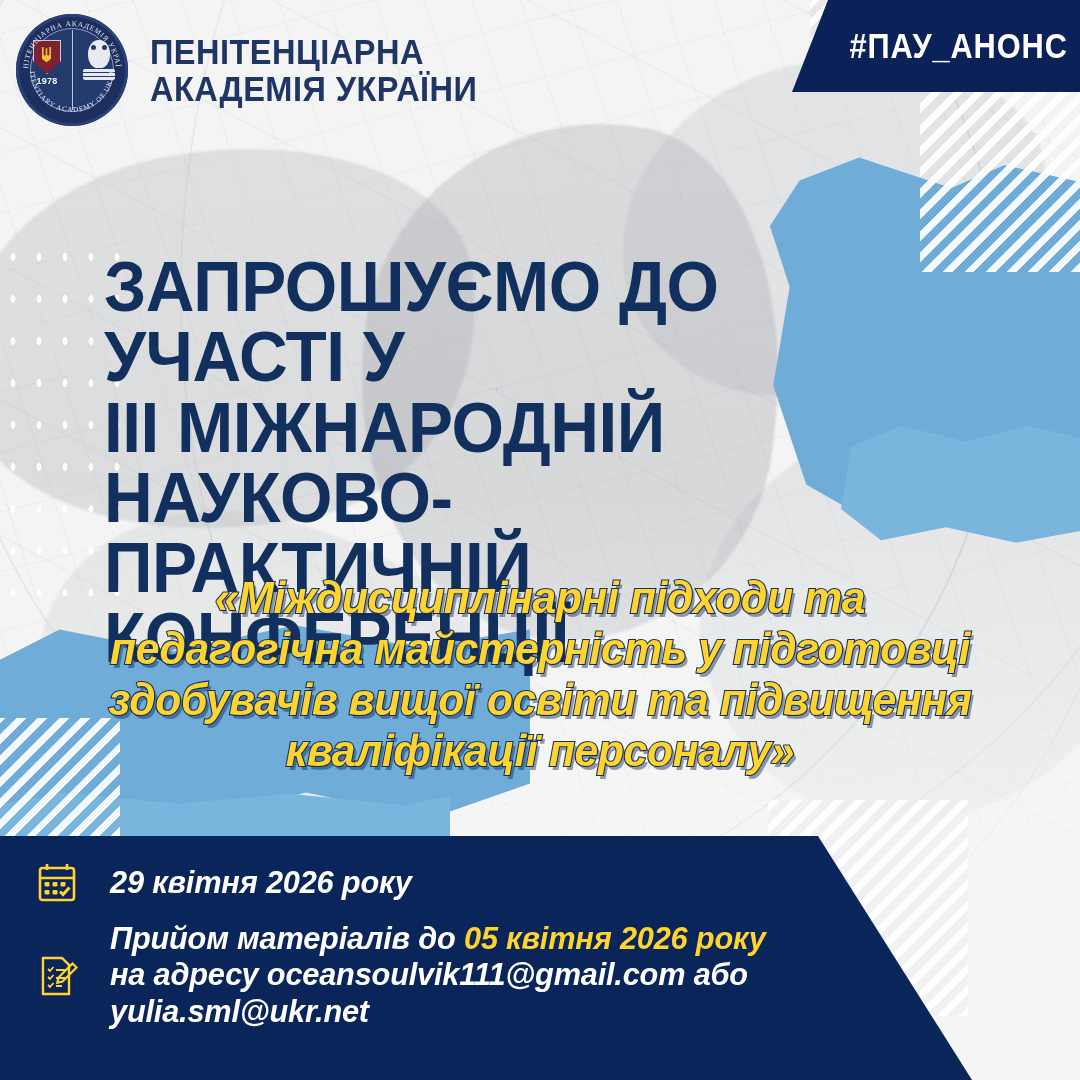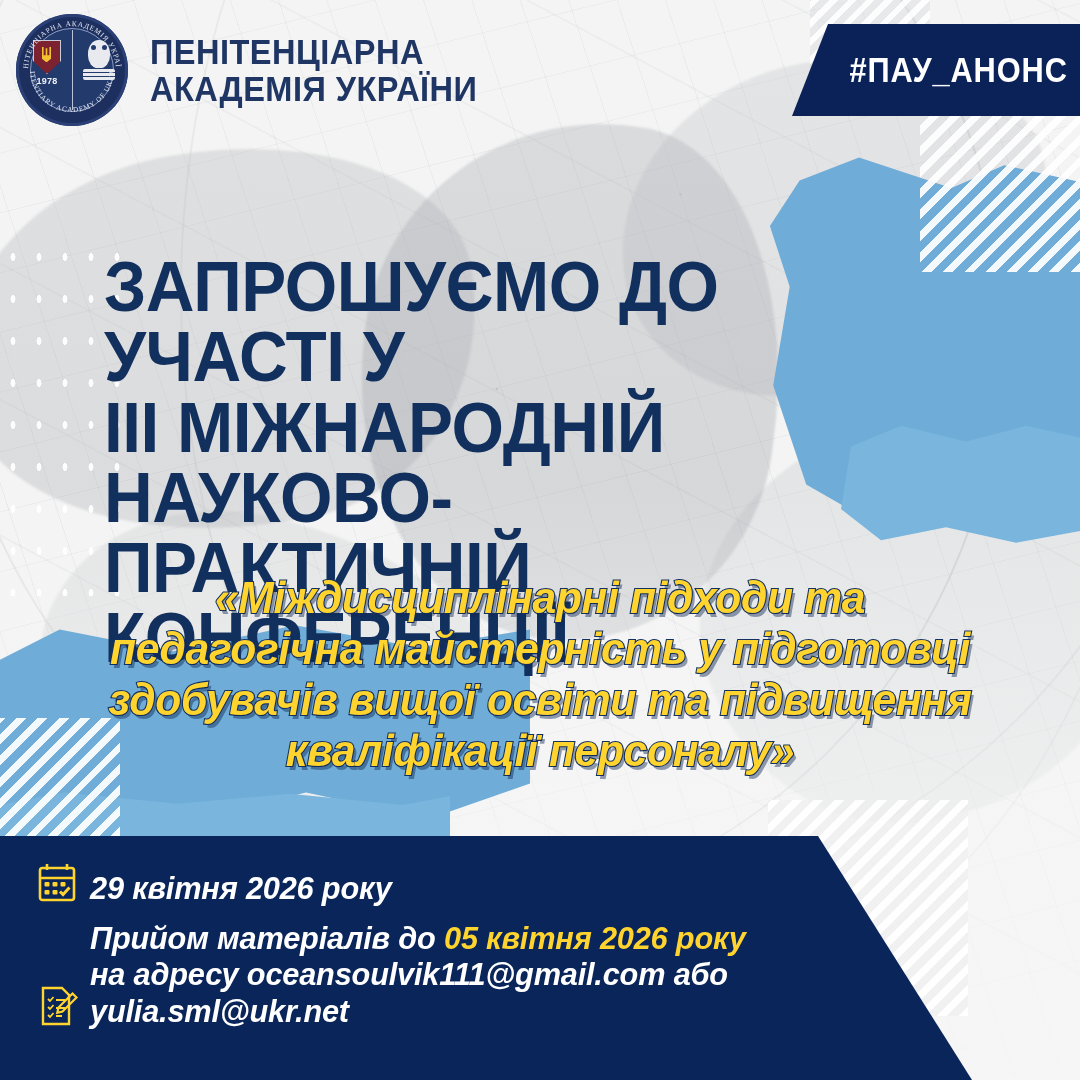--- a/index.html
+++ b/index.html
@@ -148,21 +148,21 @@
     transform:scaleX(.93);
     transform-origin:left center;
     white-space:pre-line;
   }
 
   
   .hashtag{
     position:absolute;right:0;top:0;height:92px;width:300px;
     background:#0b2259;
     clip-path:polygon(16% 0,100% 0,100% 100%,4% 100%);
-    display:flex;align-items:center;justify-content:flex-end;margin-top:24px;
+    display:flex;align-items:center;justify-content:flex-end;
   }
   .hashtag span{
     color:#ffffff;font-weight:bold;font-size:35px;letter-spacing:1px;
     transform:scaleX(.88);transform-origin:right center;
     padding-right:14px;
   }
 
   
   .title{
     position:absolute;left:104px;top:252px;width:900px;
@@ -195,21 +195,21 @@
   
   .footer{
     position:absolute;left:0;top:836px;width:1080px;height:244px;
     background:#0a2559;
     clip-path:polygon(0 0,818px 0,972px 100%,0 100%);
   }
   .footer-rows{
     position:absolute;left:0;top:836px;width:1080px;height:244px;
     padding:16px 0 0 0;
   }
-  .frow{display:flex;align-items:flex-end;padding-left:24px;}
+  .frow{display:flex;align-items:center;padding-left:24px;gap:20px;}
   .frow .ficon{flex:0 0 auto;width:66px;display:flex;justify-content:center;padding-top:2px;}
   .frow .ftext{
     color:#ffffff;font-style:italic;font-weight:bold;
     font-size:32px;line-height:1.14;letter-spacing:-.2px;
     transform:scaleX(.96);transform-origin:left top;
   }
   .frow.r1{margin-top:6px;}
   .frow.r2{margin-top:12px;}
   .frow.r3{margin-top:14px;}
   .hl{color:#FFD42E;}

